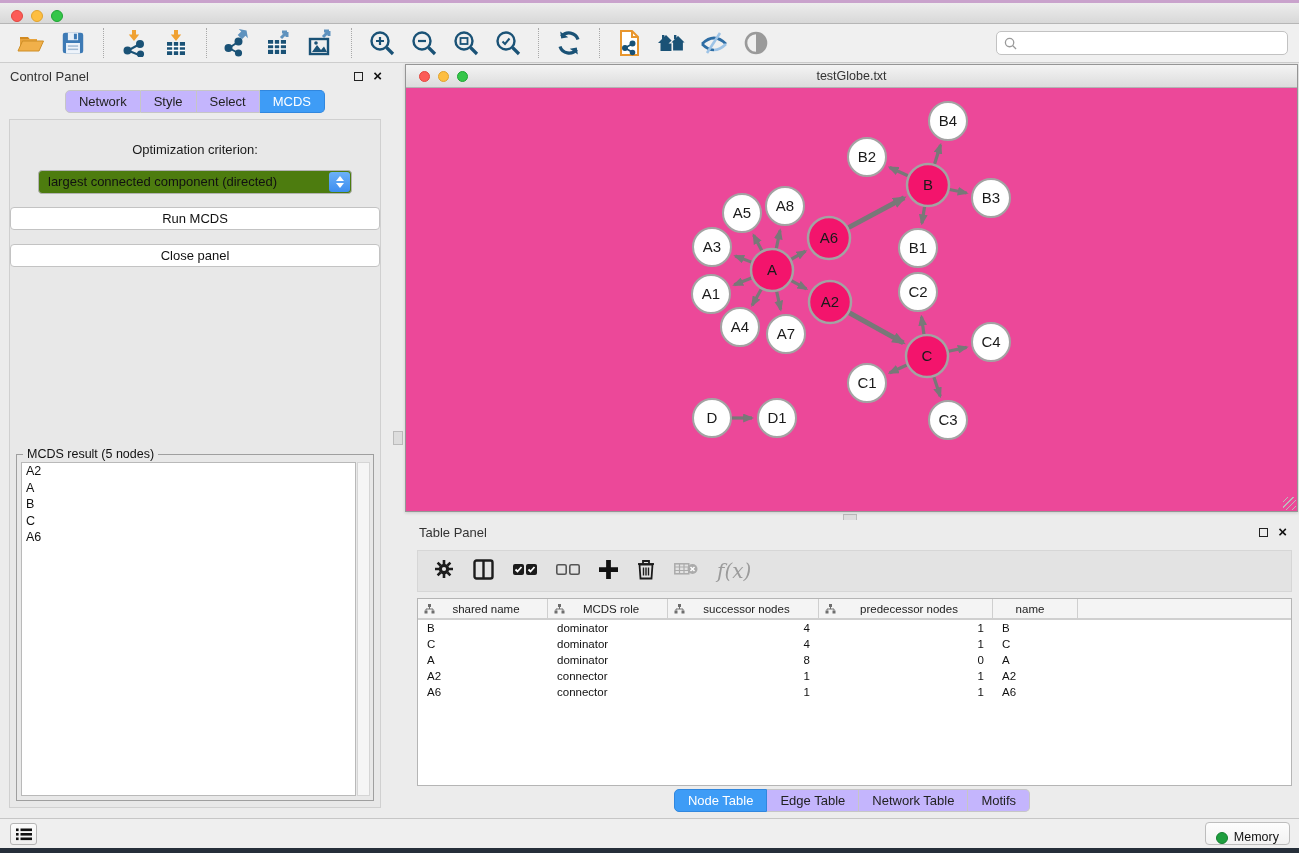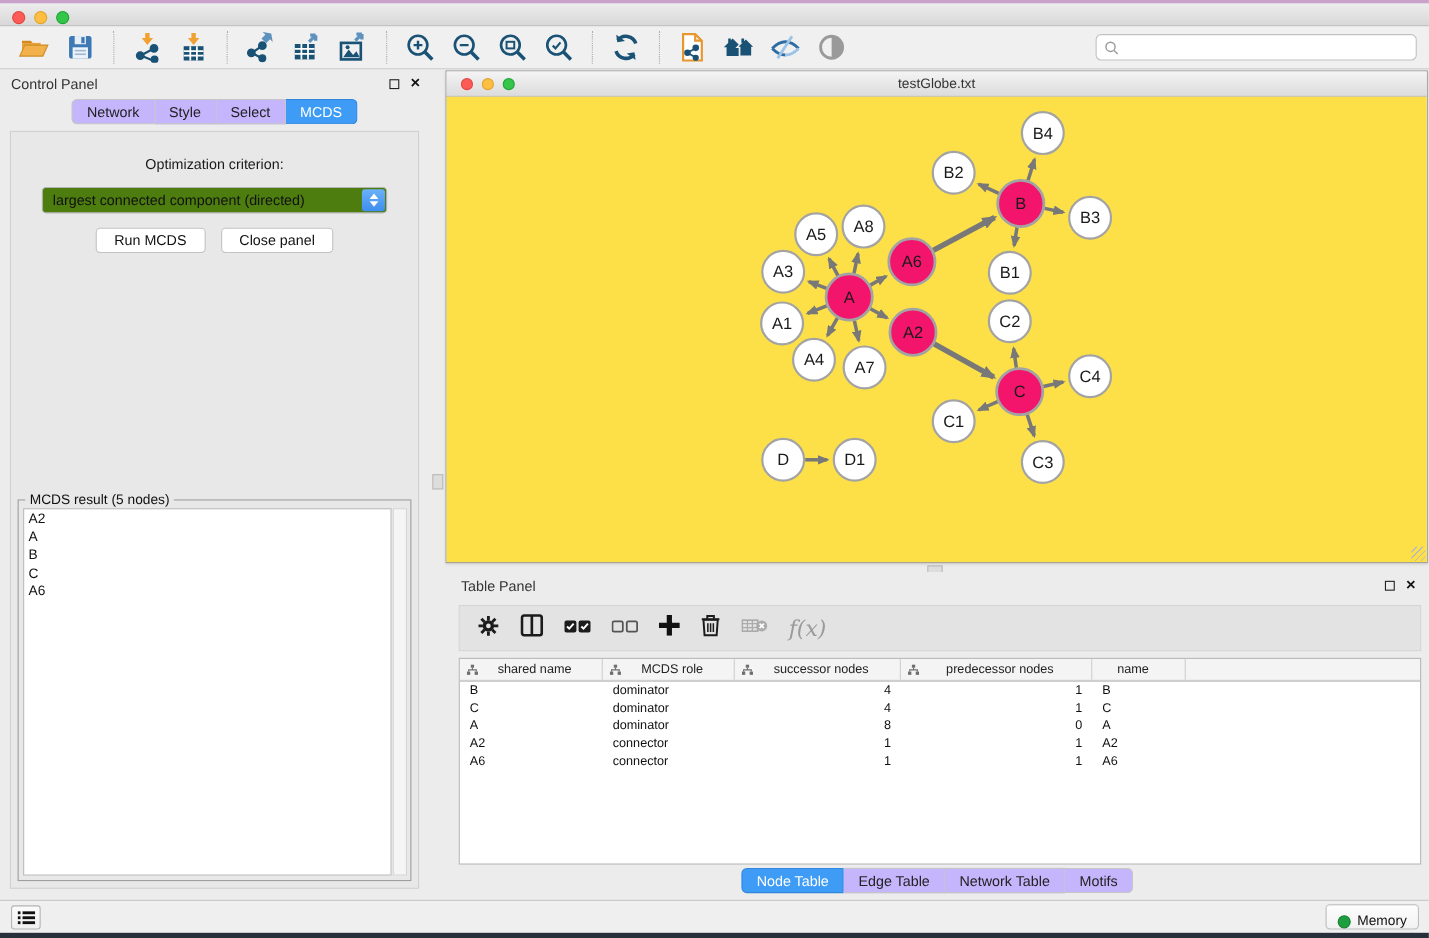--- a/index.html
+++ b/index.html
@@ -40,37 +40,37 @@
 
   .cp-content { position:absolute; left:9px; right:9px; top:55px; bottom:10px; background:#E8E8E8;
     border:1px solid #D0D0D0; }
   .opt-label { text-align:center; margin-top:22px; font-size:13px; color:#1a1a1a; }
   .dropdown { position:relative; margin:13px auto 0; width:314px; height:24px; background:#4d7c0f;
     border:1px solid #B3B3B3; border-radius:4px; font-size:13px; line-height:22px; padding-left:9px; color:#111; }
   .dd-stepper { position:absolute; right:1px; top:1px; width:21px; height:20px; border-radius:3px;
     background:linear-gradient(#6CB1F8,#3E8EF0); display:flex; flex-direction:column; align-items:center; justify-content:center; gap:2px; }
   .dd-up { width:0; height:0; border-left:4px solid transparent; border-right:4px solid transparent; border-bottom:5px solid #fff; }
   .dd-down { width:0; height:0; border-left:4px solid transparent; border-right:4px solid transparent; border-top:5px solid #fff; }
-  .btn-row { display:flex; justify-content:center; gap:14px; margin-top:13px; }
+  .btn-row { display:flex; justify-content:center; gap:14px; margin-top:13px;flex-direction:column; }
   .mac-btn { background:#fff; border:1px solid #C3C3C3; border-radius:4px; padding:3px 16px; font-size:13px; color:#111; }
 
   .fieldset { position:absolute; left:6px; right:6px; top:334px; height:347px; border:1px solid #9F9F9F; }
   .legend { position:absolute; left:6px; top:-8px; background:#E8E8E8; padding:0 4px; font-size:12.5px; color:#111; }
   .mcds-box { position:absolute; left:4px; right:17px; top:7px; bottom:4px; background:#fff; border:1px solid #B9B9B9; overflow:hidden; }
   .mcds-item { font-size:12.5px; line-height:16.5px; padding-left:4px; color:#111; }
   .mcds-scroll { position:absolute; right:3px; top:7px; bottom:4px; width:13px; background:#F5F5F5; border:1px solid #D5D5D5; }
 
   
   .net-window { position:absolute; left:405px; top:64px; width:893px; height:448px; background:#fff;
     border:1px solid #959595; box-shadow:0 1px 3px rgba(0,0,0,0.15); }
   .net-titlebar { position:relative; height:23px; background:linear-gradient(#F4F4F4,#DCDCDC); border-bottom:1px solid #B3B3B3; }
   .net-titlebar .lights { left:13px; top:6px; }
   .net-titlebar .light { width:11px; height:11px; }
   .net-title { text-align:center; font-size:12.5px; line-height:22px; color:#333; }
-  .net-content { position:relative; width:891px; height:423px; background:#fde047; }
+  .net-content { position:relative; width:891px; height:423px; background:#ec4899; }
   .net-content svg { position:absolute; left:0; top:0; }
   .resize-grip { position:absolute; right:1px; bottom:1px; width:13px; height:13px;
     background:repeating-linear-gradient(135deg, transparent 0 3px, #BBB 3px 4px); }
 
   .v-handle { position:absolute; left:393px; top:431px; width:10px; height:14px; background:#DDD; border:1px solid #BBB; }
   .h-handle { position:absolute; left:843px; top:514px; width:14px; height:7px; background:#DDD; border:1px solid #BBB; }
 
   
   .table-panel { position:absolute; left:405px; top:520px; width:894px; height:296px; background:#ECECEC; }
   .tp-toolbar { position:absolute; left:12px; right:7px; top:30px; height:42px; background:#E3E3E3;

